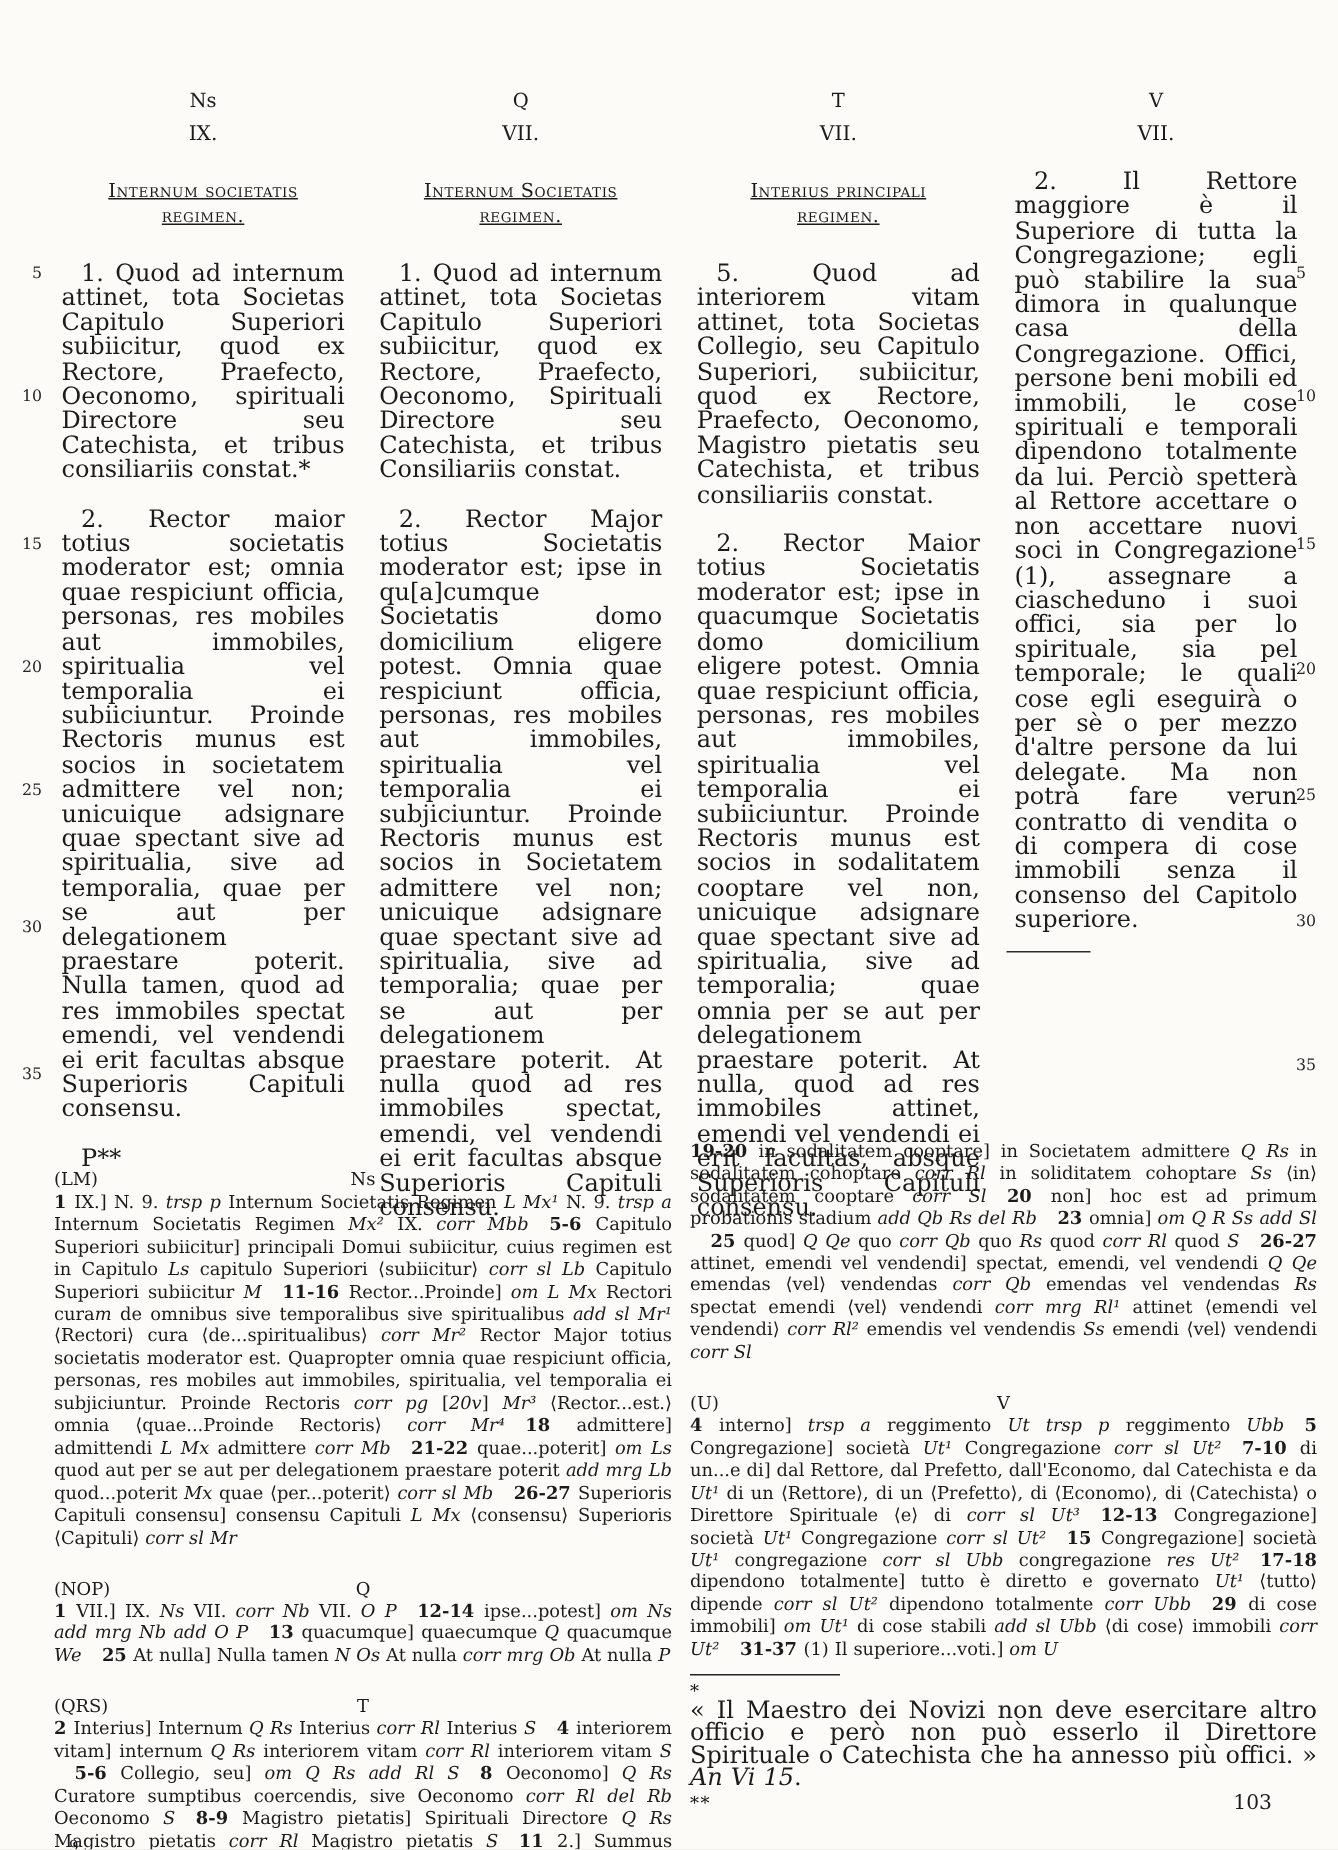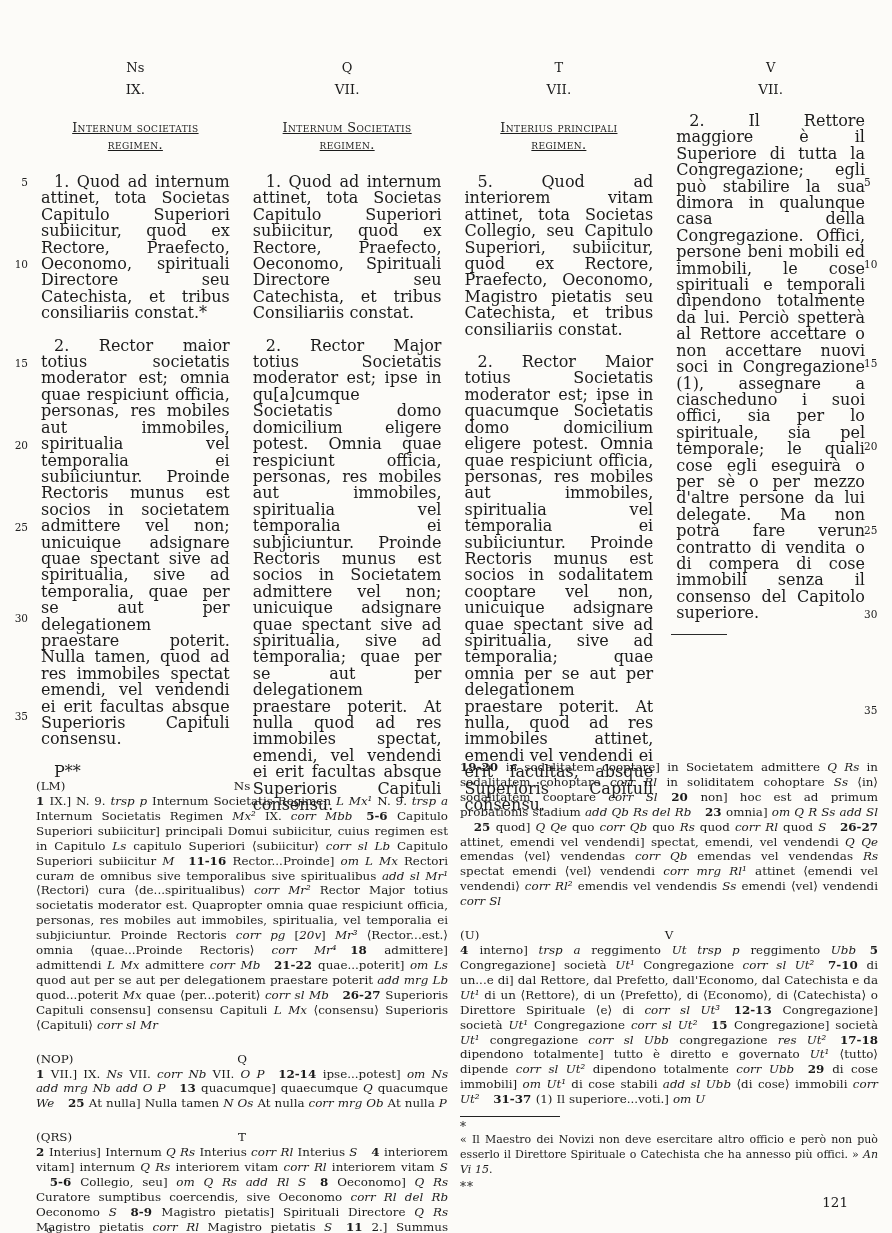--- a/index.html
+++ b/index.html
@@ -35,21 +35,21 @@
   .app-head{position:relative;height:15px;margin-top:19px;}
   .app-head .lbl{position:absolute;left:0;top:0;}
   .app-head .sig{position:absolute;left:0;right:0;text-align:center;top:0;}
   .app-text{text-align:justify;margin:0;word-spacing:.2px;}
   .r-b{font-weight:bold;}
   .r-i{font-style:italic;}
   .r-g{display:inline-block;width:1.15em;}
   
   .foot-rule{width:100px;border:0;border-top:1.5px solid #222;margin:9px 0 0 0;}
   .star{font-size:12px;line-height:10px;margin-top:5px;letter-spacing:1px;}
-  .note{font-size:11px;line-height:15px;text-align:justify;margin:0;word-spacing:.3px;}
+  .note{font-size:16px;line-height:15px;text-align:justify;margin:0;word-spacing:.3px;}
   
   .page-num{position:absolute;right:44px;top:1194px;font-size:13.5px;}
   .sig-mark{position:absolute;left:46px;top:1226px;font-size:10px;}
 </style>
 </head>
 <body>
 
 <div class="page">
 
   <span class="ln lnl" style="top:176px">5</span>
@@ -143,15 +143,15 @@
       </div>
       <p class="app-text"><span class="r-b">4 </span><span>interno] </span><span class="r-i">trsp a </span><span>reggimento </span><span class="r-i">Ut trsp p </span><span>reggimento </span><span class="r-i">Ubb</span><span class="r-g"></span><span class="r-b">5 </span><span>Congregazione] società </span><span class="r-i">Ut¹ </span><span>Congregazione </span><span class="r-i">corr sl Ut²</span><span class="r-g"></span><span class="r-b">7-10 </span><span>di un...e di] dal Rettore, dal Prefetto, dall'Economo, dal Catechista e da </span><span class="r-i">Ut¹ </span><span>di un ⟨Rettore⟩, di un ⟨Prefetto⟩, di ⟨Economo⟩, di ⟨Catechista⟩ o Direttore Spirituale ⟨e⟩ di </span><span class="r-i">corr sl Ut³</span><span class="r-g"></span><span class="r-b">12-13 </span><span>Congregazione] società </span><span class="r-i">Ut¹ </span><span>Congregazione </span><span class="r-i">corr sl Ut²</span><span class="r-g"></span><span class="r-b">15 </span><span>Congregazione] società </span><span class="r-i">Ut¹ </span><span>congregazione </span><span class="r-i">corr sl Ubb </span><span>congregazione </span><span class="r-i">res Ut²</span><span class="r-g"></span><span class="r-b">17-18 </span><span>dipendono totalmente] tutto è diretto e governato </span><span class="r-i">Ut¹ </span><span>⟨tutto⟩ dipende </span><span class="r-i">corr sl Ut² </span><span>dipendono totalmente </span><span class="r-i">corr Ubb</span><span class="r-g"></span><span class="r-b">29 </span><span>di cose immobili] </span><span class="r-i">om Ut¹ </span><span>di cose stabili </span><span class="r-i">add sl Ubb </span><span>⟨di cose⟩ immobili </span><span class="r-i">corr Ut²</span><span class="r-g"></span><span class="r-b">31-37 </span><span>(1) Il superiore...voti.] </span><span class="r-i">om U</span></p>
 
       <hr class="foot-rule">
       <div class="star">*</div>
       <p class="note"><span>« Il Maestro dei Novizi non deve esercitare altro officio e però non può esserlo il Direttore Spirituale o Catechista che ha annesso più offici. » </span><span class="r-i">An Vi 15</span><span>.</span></p>
       <div class="star">**</div>
     </div>
   </div>
 
-  <div class="page-num">121</div>
+  <div class="page-num">103</div>
   <div class="sig-mark">9</div>
 </div>
 
 </body></html>

